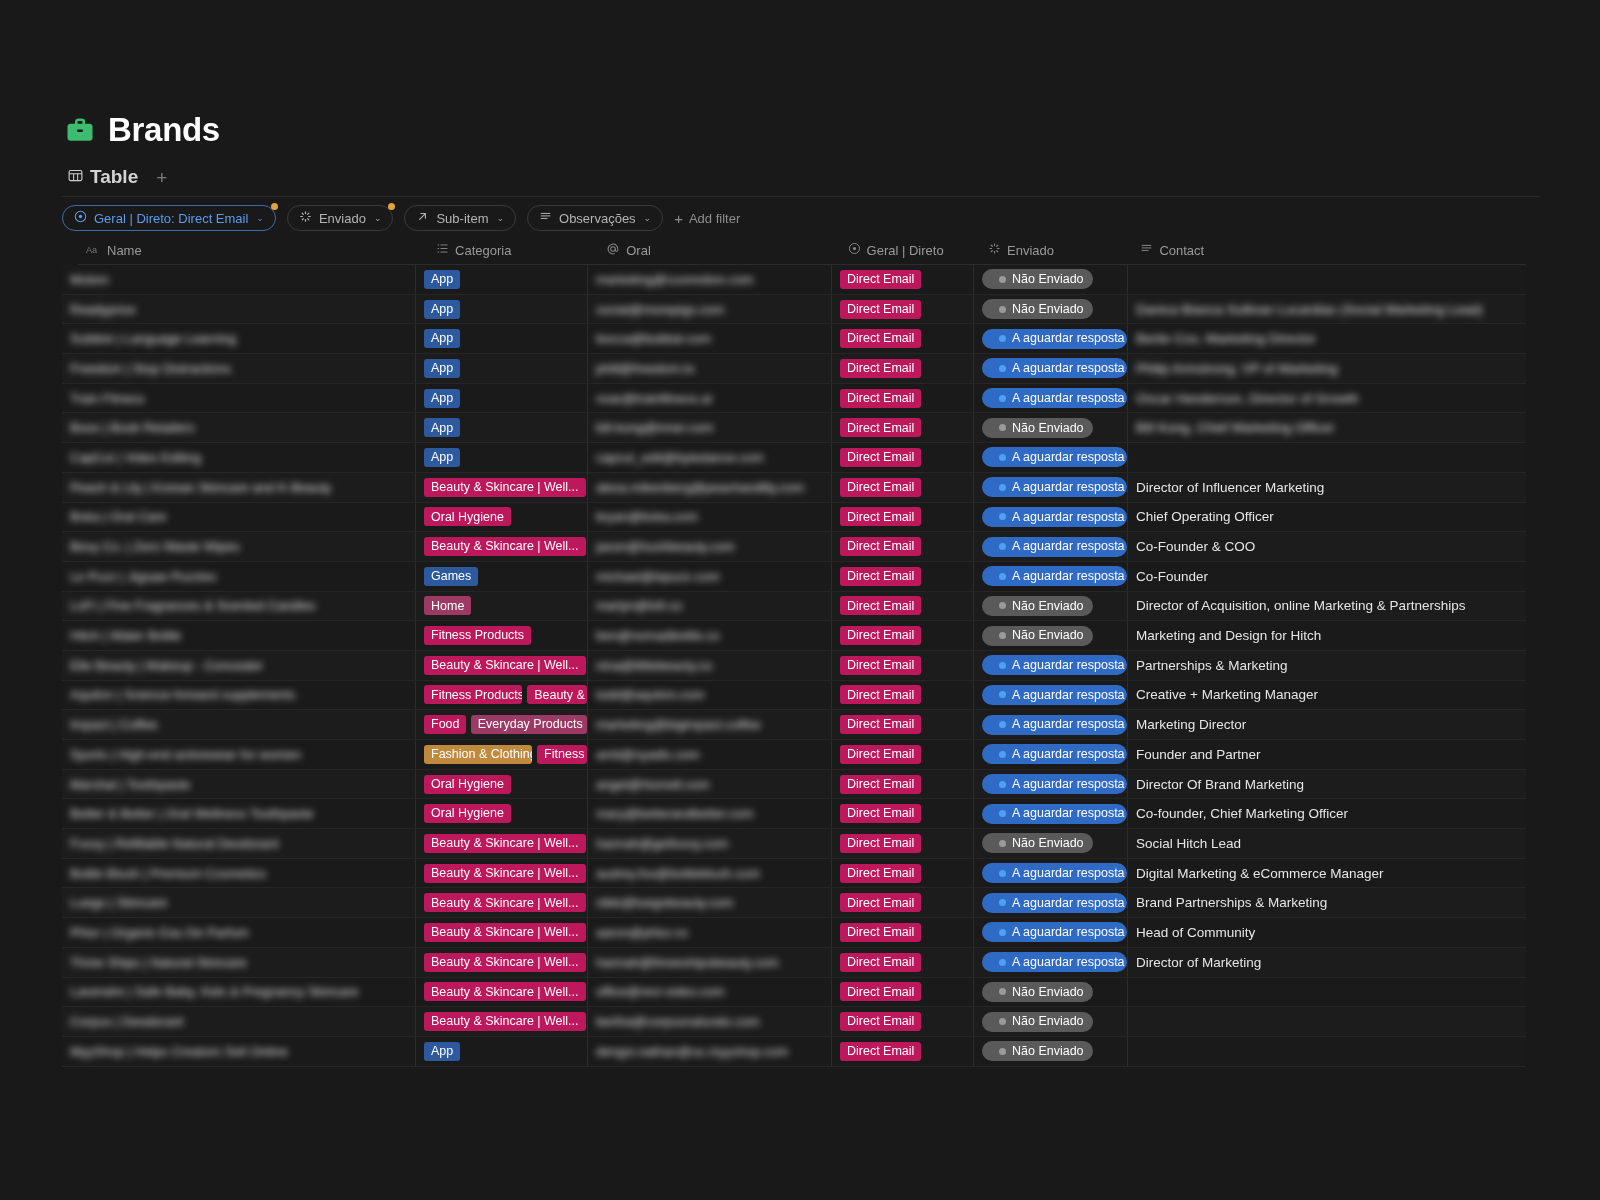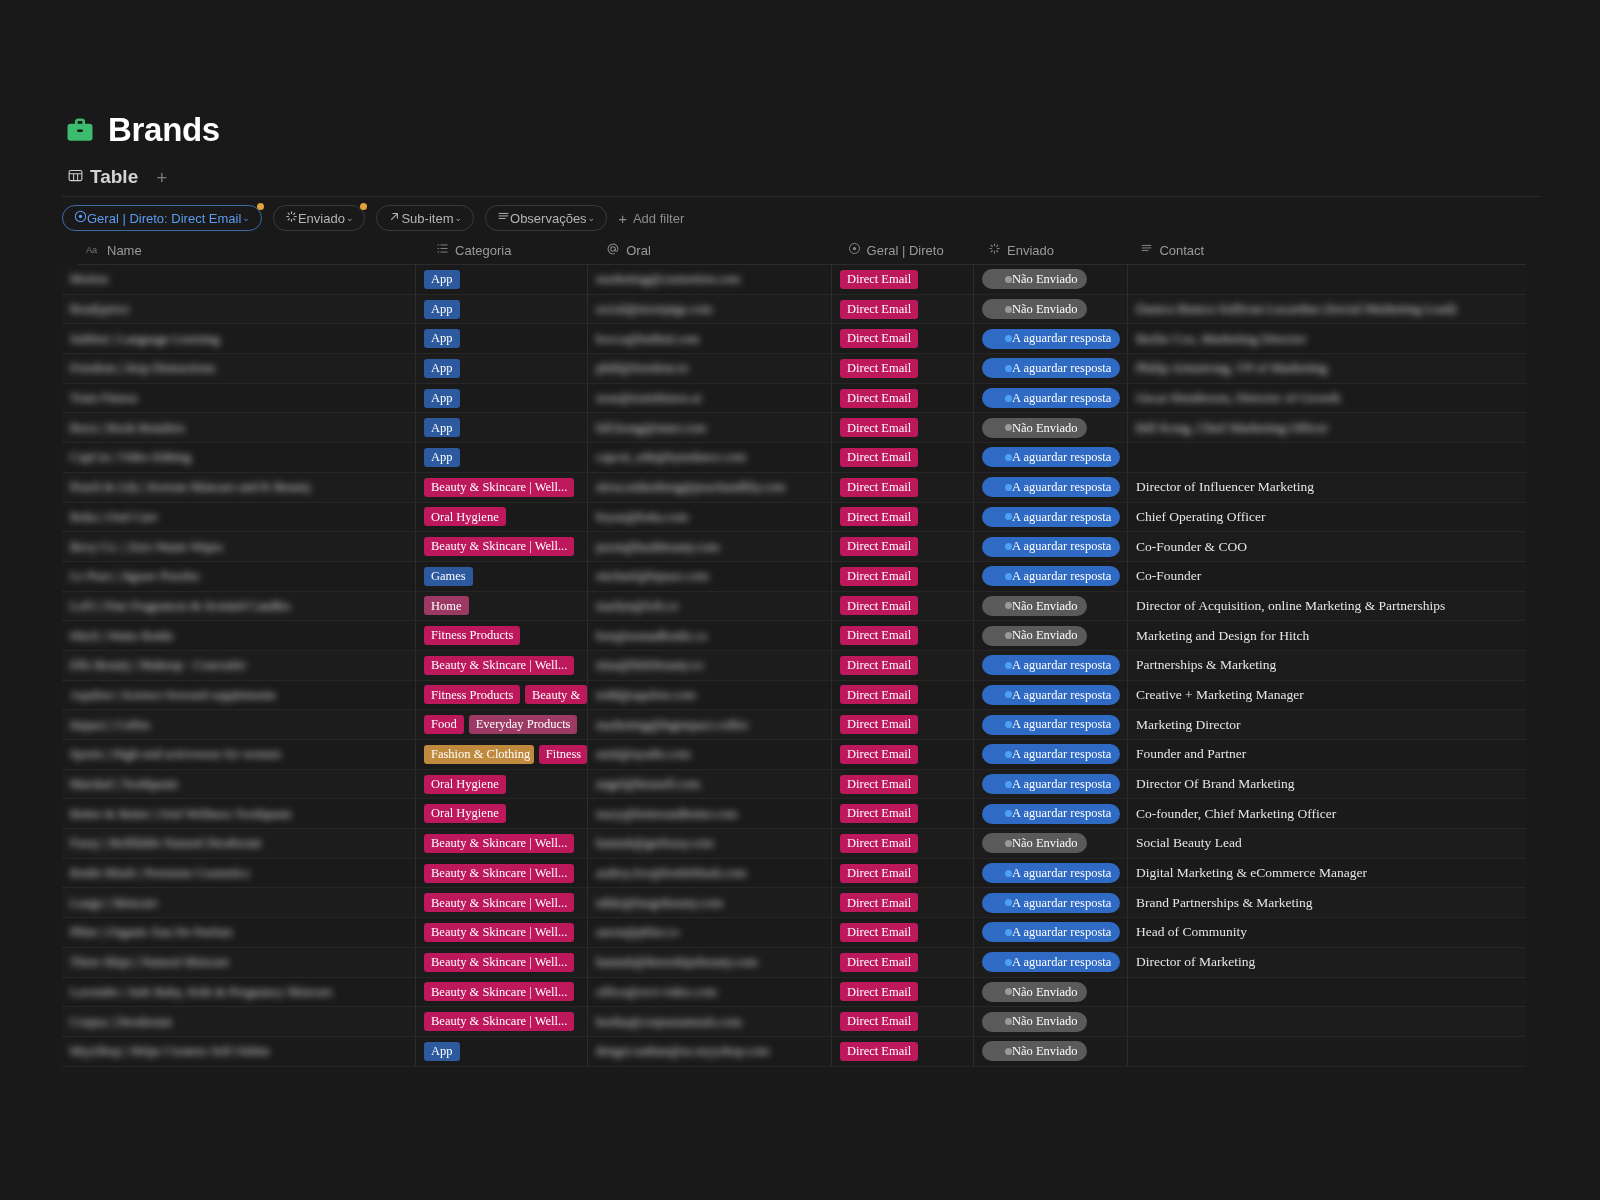--- a/index.html
+++ b/index.html
@@ -21,21 +21,21 @@
   }
   .tabs-row { display: flex; align-items: center; gap: 18px; margin-top: 20px; margin-left: 3px; }
   .tab-item { display: flex; align-items: center; gap: 7px; cursor: pointer; }
   .tab-label { font-size: 19px; color: #d4d4d4; font-weight: bold; }
   .tab-plus { font-size: 19px; color: #7b7b7b; line-height: 1; cursor: pointer; }
   .hrule { position: absolute; left: 62px; top: 196px; width: 1478px; height: 1px; background: #2a2a2a; }
 
   
   .filterbar { position: absolute; left: 62px; top: 205px; display: flex; align-items: center; gap: 11px; }
   .chip {
-    position: relative; display: flex; align-items: center; gap: 0;
+    position: relative; display: flex; align-items: center; gap: 7px;
     height: 26px; padding: 0 11px; border-radius: 13px;
     border: 1px solid #3a3a3a; color: #b4b4b4; font-size: 13px;
     cursor: pointer; white-space: nowrap;
   }
   .chip.active { border-color: #3d6ba5; color: #5b9bf0; }
   .chip .caret { font-size: 9px; opacity: .85; margin-left: 1px; }
   .chip .dot-badge {
     position: absolute; right: -3px; top: -3px;
     width: 7px; height: 7px; border-radius: 50%; background: #e3a33c;
   }
@@ -45,21 +45,21 @@
   
   .table { position: absolute; left: 62px; top: 236px; width: 1464px; }
   .thead { display: flex; height: 29px; align-items: center; border-bottom: 1px solid #2c2c2c; margin-left: 16px; }
   .th {
     display: flex; align-items: center; gap: 6px;
     font-size: 13px; color: #9a9a9a; padding-left: 8px;
     height: 100%; cursor: pointer;
   }
   .th svg, .th .glyph { flex: none; opacity: .85; }
 
-  .row { display: flex; height: 29.7px; border-bottom: 1px solid #262626; font-family: Liberation Serif, serif; }
+  .row { display: flex; height: 29.7px; border-bottom: 1px solid #262626; }
   .row:nth-child(even) { background: #1c1c1c; }
   .row:nth-child(odd)  { background: #1a1a1a; }
   .cell {
     display: flex; align-items: center; gap: 5px;
     padding-left: 8px; overflow: hidden; white-space: nowrap;
     border-right: 1px solid #2c2c2c; height: 100%;
   }
   .cell.noborder { border-right: none; }
 
   
@@ -84,22 +84,22 @@
     padding: 0 7px; border-radius: 3px;
     font-size: 12.5px; color: #ffffff; line-height: 1;
     max-width: 100%; overflow: hidden; white-space: nowrap;
   }
   .tag.blue   { background: #2d5a9e; }
   .tag.green  { background: #be185d; }
   .tag.pink   { background: #9c3a65; }
   .tag.orange { background: #c08a3e; }
 
   .pill {
-    display: inline-flex; align-items: center; 
-    height: 20px; padding: 0 9px 0 23px; border-radius: 10px;
+    display: inline-flex; align-items: center; gap: 6px;
+    height: 20px; padding: 0 9px 0 17px; border-radius: 10px;
     font-size: 12.5px; line-height: 1; color: #ffffff;
     max-width: 100%; overflow: hidden; white-space: nowrap;
   }
   .pill .bullet { width: 7px; height: 7px; border-radius: 50%; flex: none; }
   .pill.gray { background: #5a5a5a; }
   .pill.gray .bullet { background: #9a9a9a; }
   .pill.blue { background: #2f6bc4; }
   .pill.blue .bullet { background: #4ea0f5; }
 </style>
 </head>
@@ -720,21 +720,21 @@
           <div class="cell c-geral">
             <span class="tag green">Direct Email</span>
           </div>
           <div class="cell c-env">
             <span class="pill gray">
               <span class="bullet"></span>
               <span>Não Enviado</span>
             </span>
           </div>
           <div class="cell c-contact noborder">
-            <span class="contact-text">Social Beauty Lead</span>
+            <span class="contact-text">Social Hitch Lead</span>
           </div>
         </div>
         <div class="row">
           <div class="cell c-name">
             <span class="blurtext">Bottle Blush | Premium Cosmetics</span>
           </div>
           <div class="cell c-cat">
             <span class="tag green">Beauty &amp; Skincare | Well...</span>
           </div>
           <div class="cell c-email">

